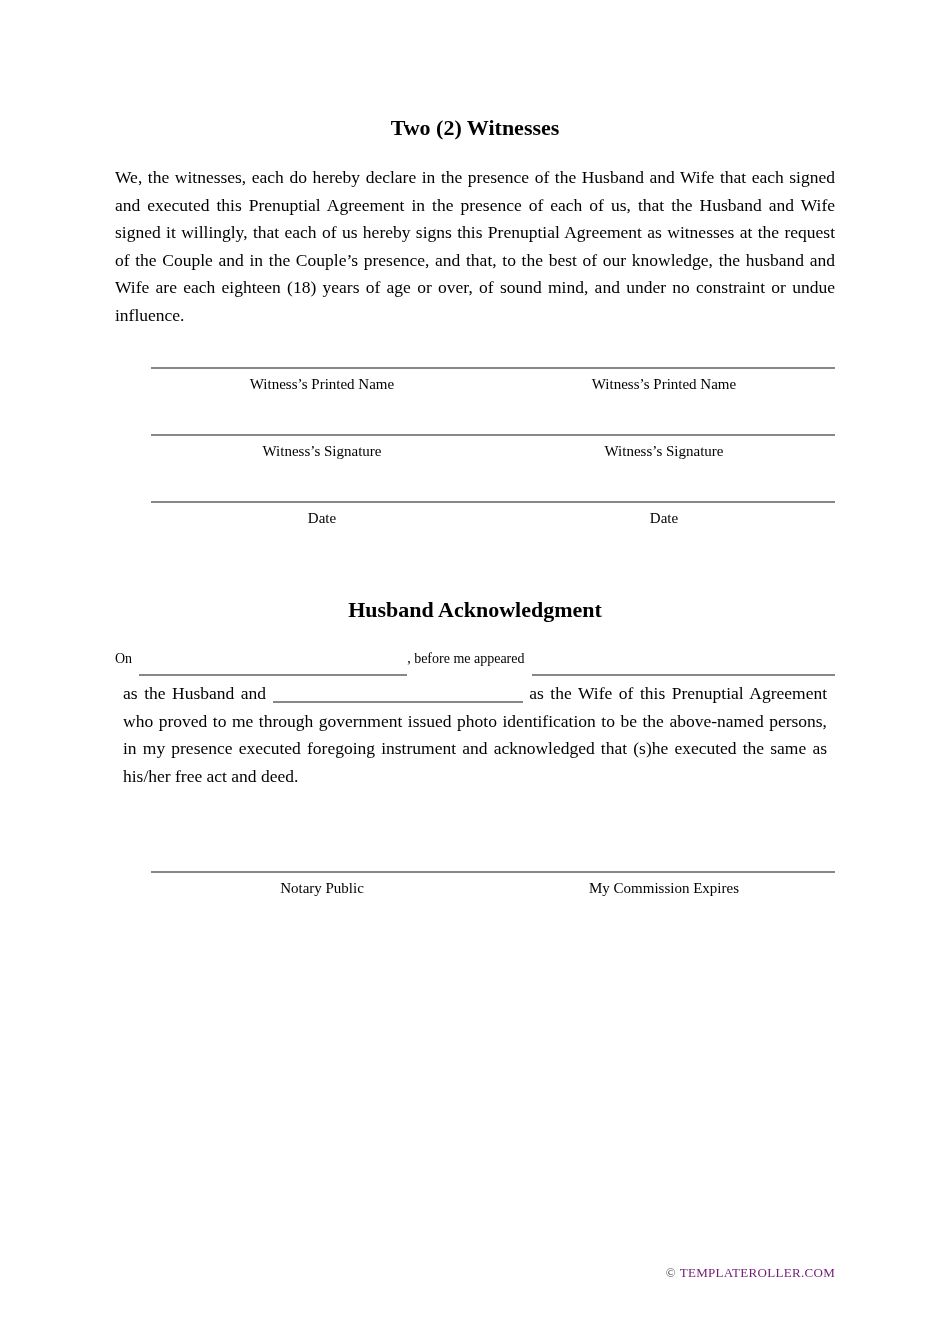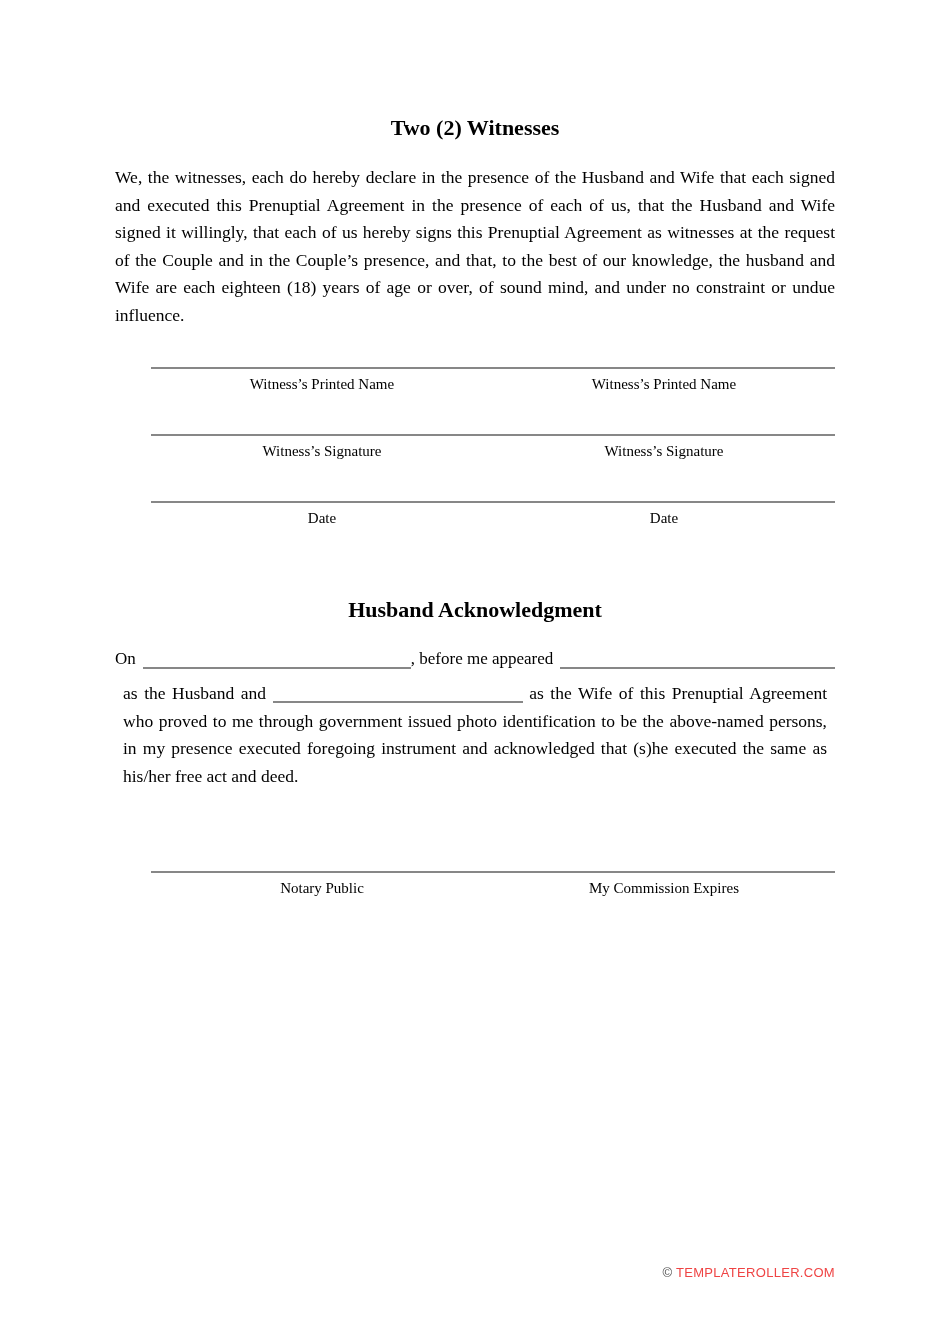--- a/index.html
+++ b/index.html
@@ -1,15 +1,15 @@
 <!DOCTYPE html>
 <html><head>
 <meta charset="utf-8">
 <style>
-  * { box-sizing: border-box; }
+  * { box-sizing: border-box; font-family: Liberation Serif, serif; }
   html, body { margin: 0; padding: 0; }
   body {
     width: 950px; height: 1343px;
     background: #ffffff;
     font-family: "Liberation Serif", "DejaVu Serif", serif;
     color: #000000;
   }
   .page {
     position: relative;
     width: 950px; height: 1343px;
@@ -55,23 +55,23 @@
   .notary-title {
     margin: 66px 0 0 0;
     font-size: 22px;
     line-height: 32px;
     font-weight: bold;
     text-align: center;
   }
   .notary-grid { margin-top: 38px; }
   .notary-line1 {
     display: flex;
-    align-items: center;
+    align-items: flex-end;
     margin-top: 19px;
-    font-size: 17px;
+    font-size: 14px;
     line-height: 27.6px;
   }
   .blank {
     position: relative;
     top: 4px;
     height: 14px;
     border-bottom: 2px solid #878787;
   }
   .blank-date { width: 268px; margin-left: 7px; }
   .blank-appeared { flex: 1; margin-left: 7px; }
@@ -93,21 +93,21 @@
     position: absolute;
     top: 1264px;
     right: 115px;
     font-family: "Liberation Sans", "DejaVu Sans", sans-serif;
     font-size: 13px;
     line-height: 18px;
     letter-spacing: 0.3px;
   }
   .footer .copy { color: #4d4d4d; }
   .footer a {
-    color: #ef4444;
+    color: #701a75;
     text-decoration: none;
   }
 </style>
 </head>
 <body>
 
 <div class="page">
   <div class="content">
 
     <h1 class="doc-title">Two (2) Witnesses</h1>

